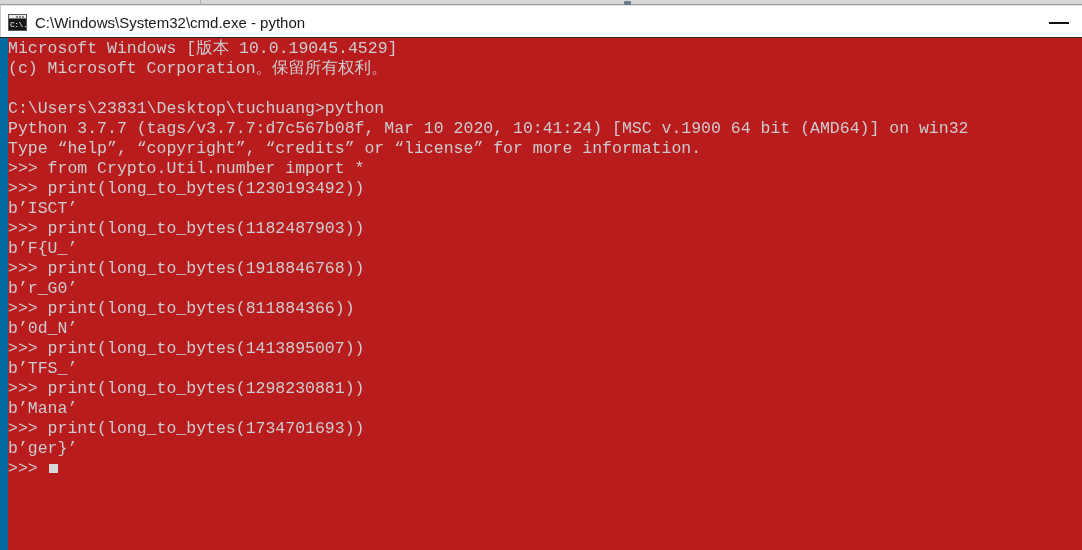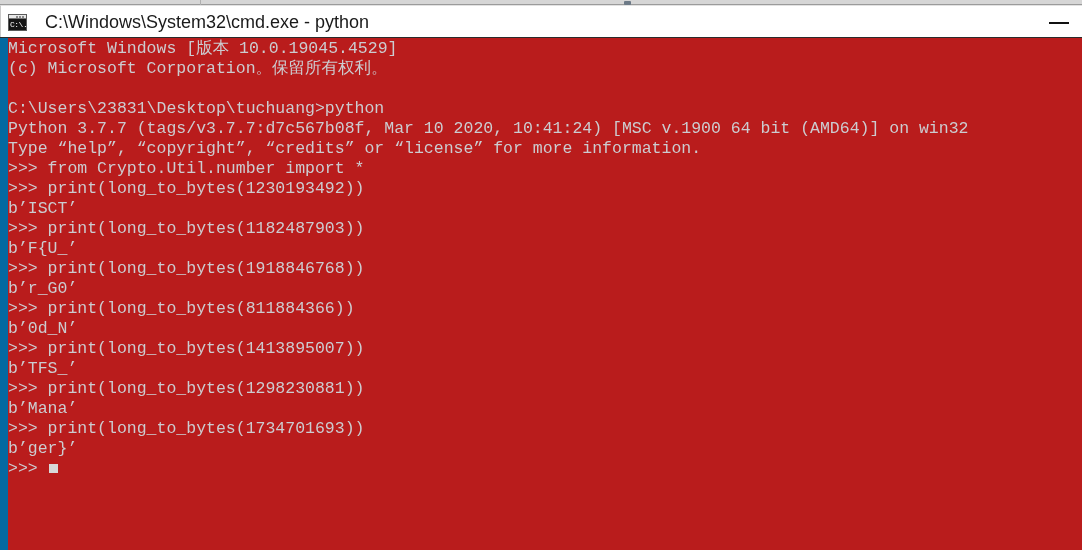--- a/index.html
+++ b/index.html
@@ -111,24 +111,23 @@
     box-sizing: border-box;
     white-space: nowrap;
   }
 
   .title-text {
     position: absolute;
     left: 34px;
     top: 0;
     height: 33px;
     line-height: 33px;
-    font-size: 18px;
+    font-size: 15px;
     color: #1a1a1a;
     white-space: nowrap;
-    margin-left: 10px;
   }
 
   .win-controls {
     position: absolute;
     right: 0;
     top: 0;
     height: 33px;
     display: flex;
   }
   .win-btn {

